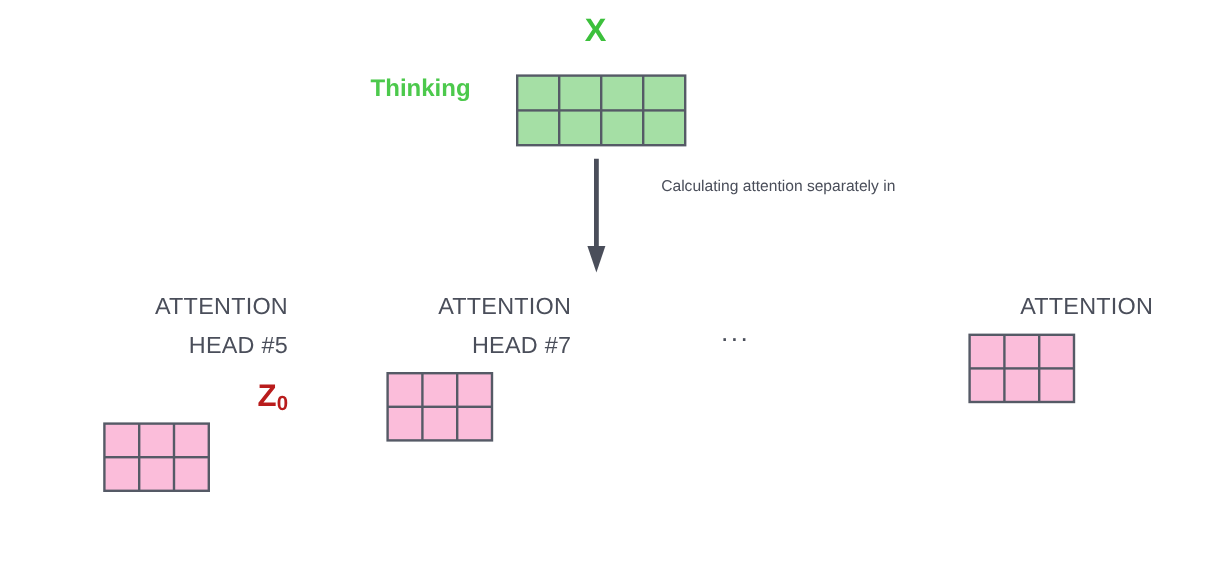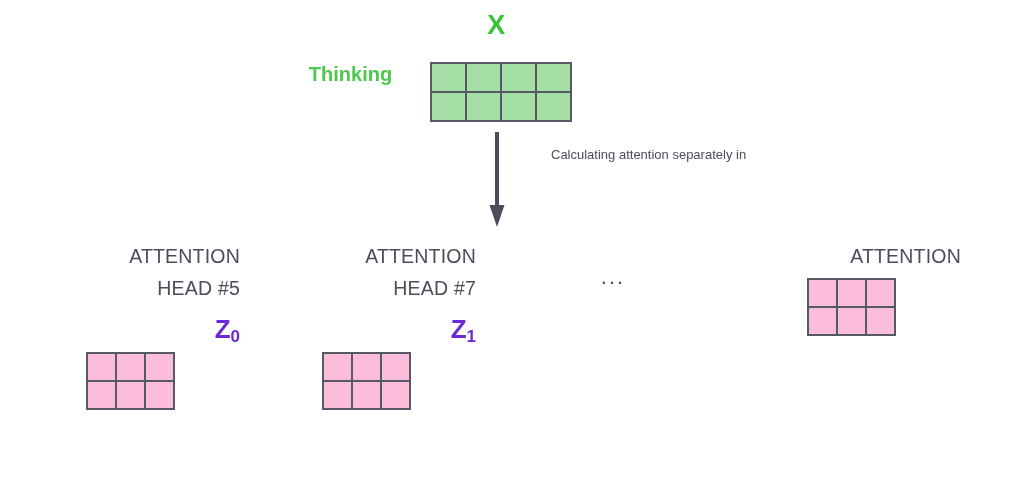--- a/index.html
+++ b/index.html
@@ -83,21 +83,21 @@
     color: #4a4e5a;
     line-height: 32px;
     letter-spacing: 0.2px;
   }
   .head-title .t-line { display: block; }
 
   .z-label {
     margin-top: 12px;
     font-size: 26px;
     font-weight: bold;
-    color: #6d28d9;
+    color: #b91c1c;
     line-height: 1;
     height: 30px;
   }
   .z-label .sub {
     font-size: 17px;
     vertical-align: baseline;
     position: relative;
     top: 4px;
     font-weight: bold;
   }
@@ -175,21 +175,20 @@
       <div class="cell"></div>
       <div class="cell"></div>
     </div>
   </div>
 
   <div class="abs head-col" id="head-1">
     <div class="head-title">
       <span class="t-line">ATTENTION</span>
       <span class="t-line">HEAD #7</span>
     </div>
-    <div class="z-label"><span>Z</span><span class="sub">1</span></div>
     <div class="z-matrix">
       <div class="cell"></div>
       <div class="cell"></div>
       <div class="cell"></div>
       <div class="cell"></div>
       <div class="cell"></div>
       <div class="cell"></div>
     </div>
   </div>
 

